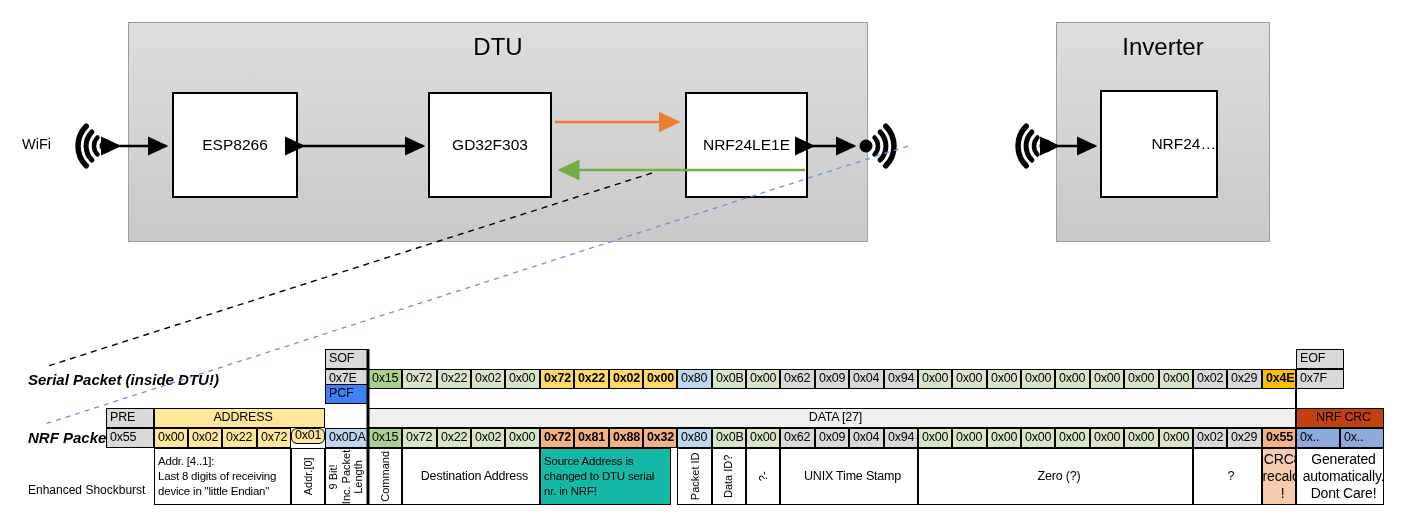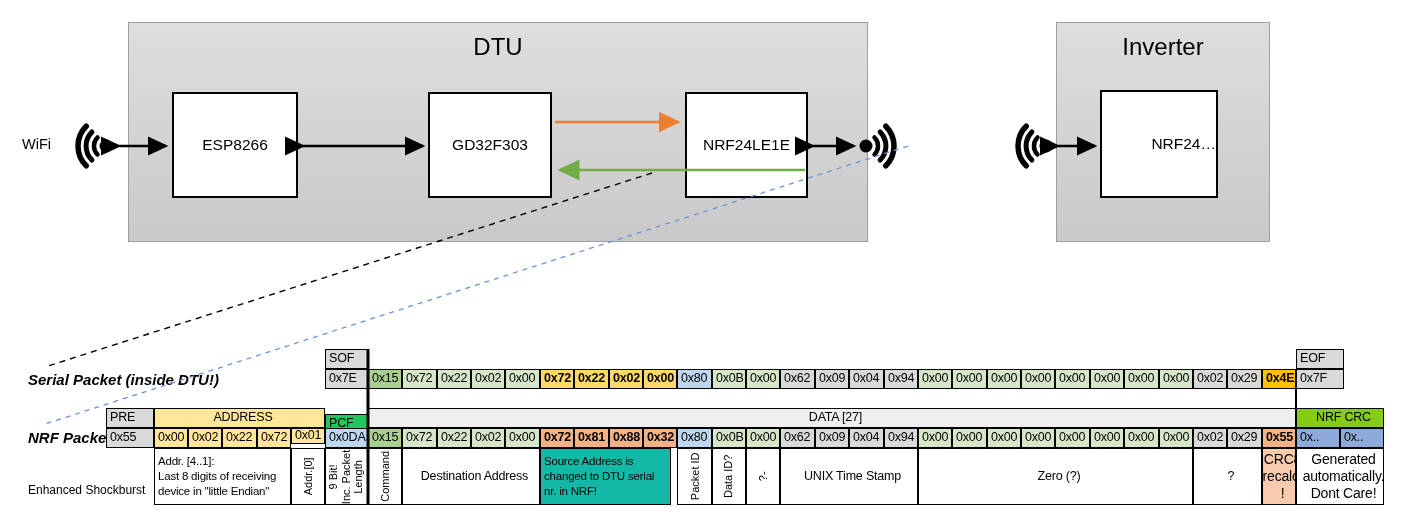--- a/index.html
+++ b/index.html
@@ -131,29 +131,29 @@
     <div class="cell" style="left: 1090px; top: 369px; width: 34px; height: 20px; background: rgb(215, 230, 200);">0x00</div>
     <div class="cell" style="left: 1124px; top: 369px; width: 35px; height: 20px; background: rgb(215, 230, 200);">0x00</div>
     <div class="cell" style="left: 1159px; top: 369px; width: 34px; height: 20px; background: rgb(215, 230, 200);">0x00</div>
     <div class="cell" style="left: 1193px; top: 369px; width: 34px; height: 20px; background: rgb(217, 217, 217);">0x02</div>
     <div class="cell" style="left: 1227px; top: 369px; width: 35px; height: 20px; background: rgb(217, 217, 217);">0x29</div>
     <div class="cell bold" style="left: 1262px; top: 369px; width: 34px; height: 20px; background: rgb(255, 192, 0);">0x4E</div>
     <div class="cell" style="left: 1296px; top: 349px; width: 48px; height: 20px; background: rgb(217, 217, 217);">EOF</div>
     <div class="cell" style="left: 1296px; top: 369px; width: 48px; height: 20px; background: rgb(217, 217, 217);">0x7F</div>
     <div class="cell" style="left: 106px; top: 408px; width: 48px; height: 20px; background: rgb(217, 217, 217);">PRE</div>
     <div class="cell center" style="left: 154px; top: 408px; width: 171px; height: 20px; background: rgb(255, 230, 153);">ADDRESS</div>
-    <div class="cell" style="left: 325px; top: 414px; width: 43px; height: 20px; background: #22c55e;">PCF</div>
+    <div class="cell" style="left: 325px; top: 384px; width: 43px; height: 20px; background: #3b82f6;">PCF</div>
     <div class="cell center" style="left: 368px; top: 408px; width: 928px; height: 20px; background: rgb(239, 239, 239);">DATA [27]</div>
-    <div class="cell center" style="left: 1296px; top: 408px; width: 88px; height: 20px; background: #84cc16;">NRF CRC</div>
+    <div class="cell center" style="left: 1296px; top: 408px; width: 88px; height: 20px; background: #c2410c;">NRF CRC</div>
     <div class="cell" style="left: 106px; top: 428px; width: 48px; height: 20px; background: rgb(217, 217, 217);">0x55</div>
     <div class="cell" style="left: 154px; top: 428px; width: 34px; height: 20px; background: rgb(255, 230, 153);">0x00</div>
     <div class="cell" style="left: 188px; top: 428px; width: 34px; height: 20px; background: rgb(255, 230, 153);">0x02</div>
     <div class="cell" style="left: 222px; top: 428px; width: 35px; height: 20px; background: rgb(255, 230, 153);">0x22</div>
     <div class="cell" style="left: 257px; top: 428px; width: 34px; height: 20px; background: rgb(255, 230, 153);">0x72</div>
-    <div class="cell" style="left: 291px; top: 428px; width: 34px; height: 16px; background: rgb(255, 230, 153);">0x01</div>
+    <div class="cell" style="left: 291px; top: 428px; width: 34px; height: 16px; background: rgb(255, 230, 153); border-radius: 6px;">0x01</div>
     <div class="cell" style="left: 325px; top: 428px; width: 43px; height: 20px; background: rgb(189, 215, 238);">0x0DA</div>
     <div class="cell" style="left: 368px; top: 428px; width: 34px; height: 20px; background: rgb(169, 208, 142);">0x15</div>
     <div class="cell" style="left: 402px; top: 428px; width: 35px; height: 20px; background: rgb(215, 230, 200);">0x72</div>
     <div class="cell" style="left: 437px; top: 428px; width: 34px; height: 20px; background: rgb(215, 230, 200);">0x22</div>
     <div class="cell" style="left: 471px; top: 428px; width: 34px; height: 20px; background: rgb(215, 230, 200);">0x02</div>
     <div class="cell" style="left: 505px; top: 428px; width: 35px; height: 20px; background: rgb(215, 230, 200);">0x00</div>
     <div class="cell bold" style="left: 540px; top: 428px; width: 34px; height: 20px; background: rgb(244, 177, 131);">0x72</div>
     <div class="cell bold" style="left: 574px; top: 428px; width: 35px; height: 20px; background: rgb(244, 177, 131);">0x81</div>
     <div class="cell bold" style="left: 609px; top: 428px; width: 34px; height: 20px; background: rgb(244, 177, 131);">0x88</div>
     <div class="cell bold" style="left: 643px; top: 428px; width: 34px; height: 20px; background: rgb(244, 177, 131);">0x32</div>

